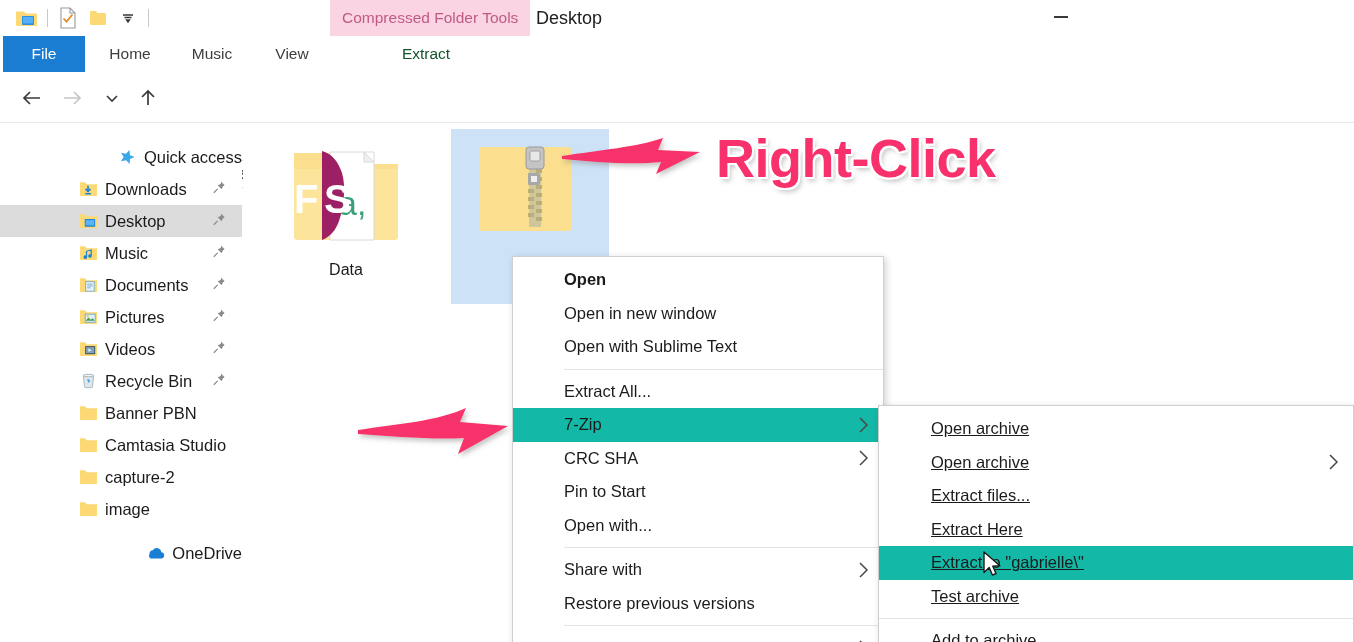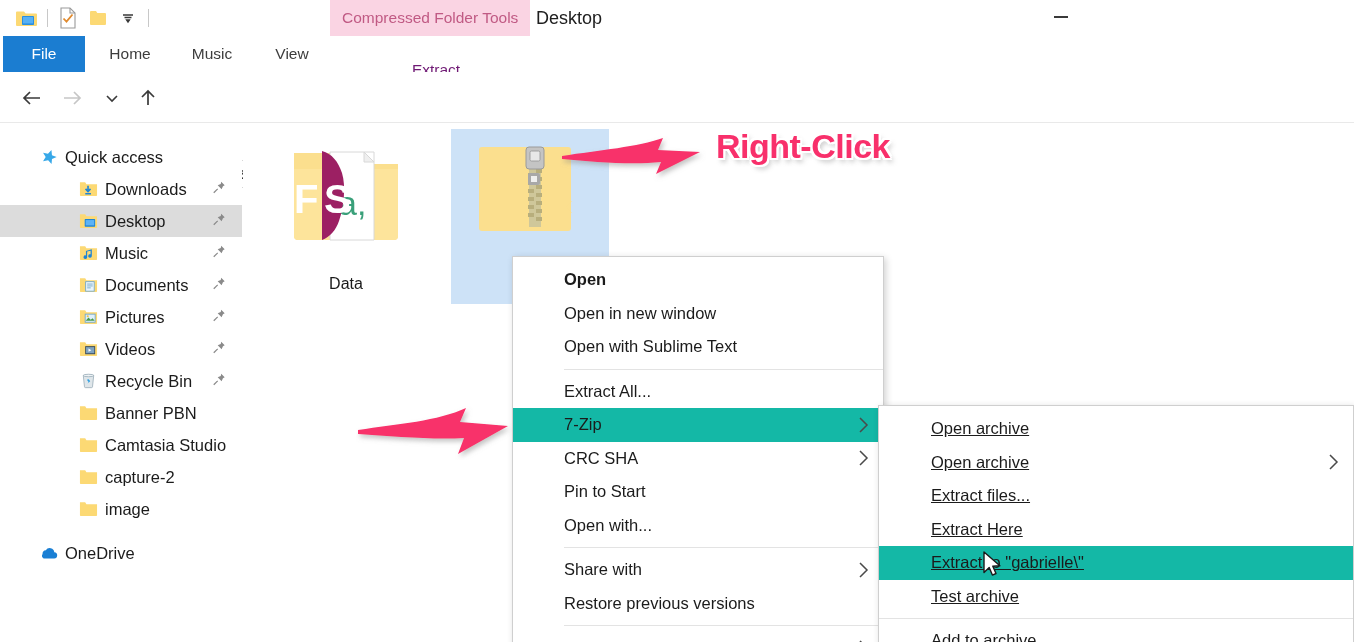--- a/index.html
+++ b/index.html
@@ -93,24 +93,23 @@
   }
   .rtab.file {
     left: 3px; width: 82px;
     background: #1b7dd1;
     color: #ffffff;
   }
   .rtab.home  { left: 93px;  width: 74px; }
   .rtab.share { left: 177px; width: 70px; }
   .rtab.view  { left: 257px; width: 70px; }
   .rtab.extract {
-    left: 338px; width: 196px;
-    background: #ffffff;
-    color: #701a75;
-    margin-top: 16px;
+    left: 328px; width: 196px;
+    background: #ffffff;
+    color: #14532d;
   }
 
   
   #addressbar {
     position: absolute;
     left: 0; top: 72px;
     width: 1354px; height: 50px;
     background: #ffffff;
     border-bottom: 1px solid #e9e9e9;
   }
@@ -173,21 +172,21 @@
     color: #1b1b1b;
     white-space: nowrap;
   }
   .nav-row.sel { background: #dcdcdc; }
   .nav-ico {
     width: 20px; height: 20px;
     margin-right: 7px;
     flex: 0 0 auto;
     display: flex; align-items: center; justify-content: center;
   }
-  .lvl0 { padding-left: 38px; }
+  .lvl0 { padding-left: 38px; justify-content: flex-end; }
   .lvl1 { padding-left: 78px; }
   .pin {
     position: absolute; right: 16px; top: 50%;
     transform: translateY(-50%);
   }
 
   
   #content {
     position: absolute;
     left: 243px; top: 123px;
@@ -199,34 +198,34 @@
     width: 158px; height: 175px;
     display: flex; flex-direction: column;
     align-items: center;
     padding-top: 10px;
     box-sizing: border-box;
   }
   .file-tile.selected { background: #cde2f7; }
   .tile-label {
     font-size: 16px;
     color: #1a1a1a;
-    margin-top: 24px;
+    margin-top: 10px;
     text-align: center;
   }
 
   
   .annot-arrow {
     position: absolute;
     pointer-events: none;
   }
   #right-click-text {
     position: absolute;
     left: 716px; top: 127px;
     font-family: "Liberation Sans", sans-serif;
-    font-size: 34px;
+    font-size: 54px;
     font-weight: bold;
     color: #f8306b;
     letter-spacing: -0.5px;
     text-shadow:
        2px  0   0 #ffffff,
       -2px  0   0 #ffffff,
        0    2px 0 #ffffff,
        0   -2px 0 #ffffff,
        2px  2px 0 #ffffff,
       -2px  2px 0 #ffffff,

